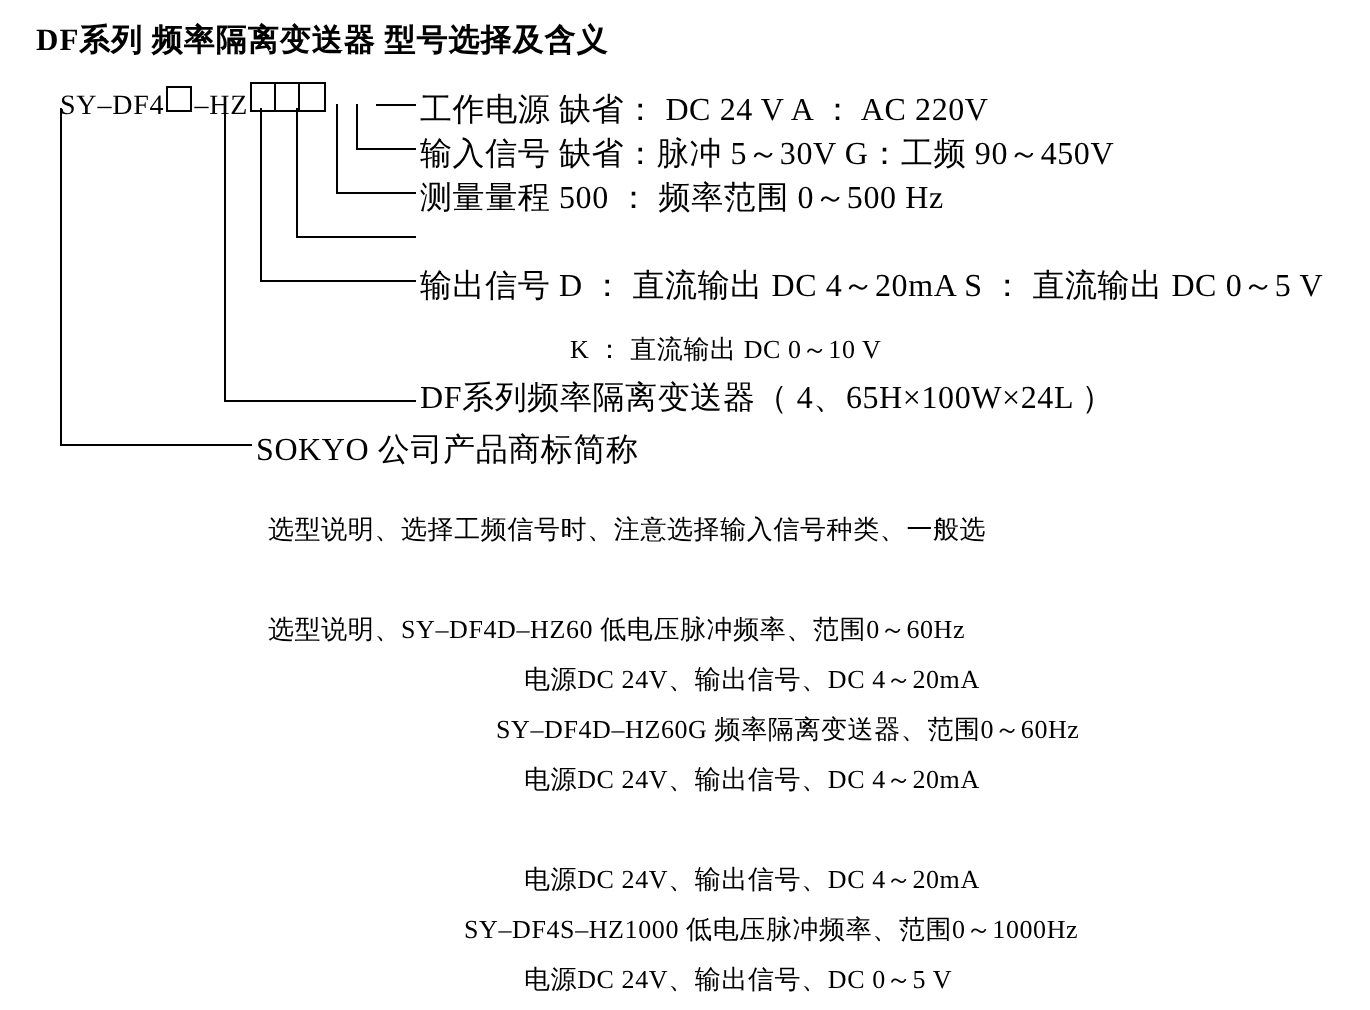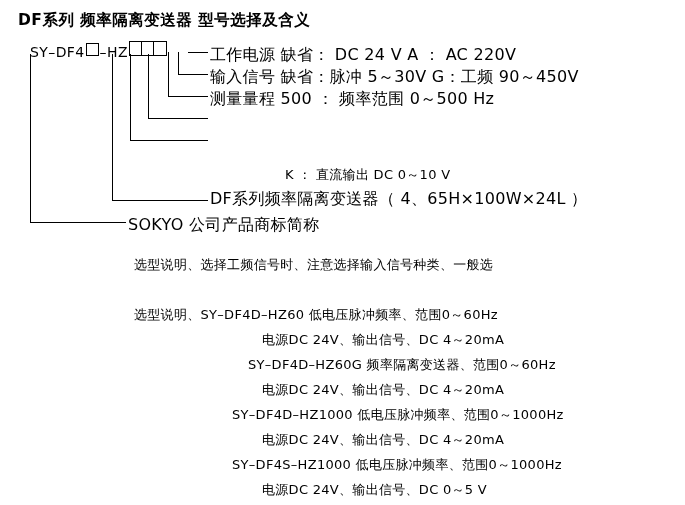--- a/index.html
+++ b/index.html
@@ -11,20 +11,21 @@
     height: 505px;
     background: #ffffff;
     font-family: "DejaVu Sans", "Liberation Sans", sans-serif;
     color: #000000;
     overflow: hidden;
   }
   #page {
     position: relative;
     width: 685px;
     height: 407px;
+    font-family: Liberation Serif, serif;
   }
   .title {
     position: absolute;
     left: 18px;
     top: 10px;
     font-size: 15.5px;
     font-weight: bold;
     letter-spacing: 0.5px;
     white-space: nowrap;
   }
@@ -119,27 +120,27 @@
 
   <div class="vline" style="left:112px; top:54px; height:146px;"></div>
   <div class="hline" style="left:112px; top:200px; width:96px;"></div>
 
   <div class="vline" style="left:30px; top:54px; height:168px;"></div>
   <div class="hline" style="left:30px; top:222px; width:96px;"></div>
 
   <div class="lbl" style="left:210px; top:45px;">工作电源  缺省：  DC 24 V    A ：  AC 220V</div>
   <div class="lbl" style="left:210px; top:67px;">输入信号  缺省：脉冲 5～30V   G：工频 90～450V</div>
   <div class="lbl" style="left:210px; top:89px;">测量量程   500 ：  频率范围 0～500 Hz</div>
+  <div class="lbl" style="left:210px; top:133px;">输出信号  D ：  直流输出 DC 4～20mA   S ：  直流输出 DC 0～5 V</div>
   <div class="lbl sub" style="left:285px; top:166px;text-align:right;">K ：  直流输出 DC 0～10 V</div>
   <div class="lbl" style="left:210px; top:189px;">DF系列频率隔离变送器（ 4、65H×100W×24L ）</div>
   <div class="lbl" style="left:128px; top:215px;">SOKYO 公司产品商标简称</div>
 
   <div class="note" style="left:134px; top:256px;">选型说明、选择工频信号时、注意选择输入信号种类、一般选</div>
   <div class="note" style="left:134px; top:306px;">选型说明、SY–DF4D–HZ60    低电压脉冲频率、范围0～60Hz</div>
   <div class="note" style="left:262px; top:331px;">电源DC 24V、输出信号、DC 4～20mA</div>
   <div class="note" style="left:248px; top:356px;">SY–DF4D–HZ60G 频率隔离变送器、范围0～60Hz</div>
   <div class="note" style="left:262px; top:381px;">电源DC 24V、输出信号、DC 4～20mA</div>
-  <div class="note" style="left:232px; top:406px;">SY–DF4D–HZ1000  低电压脉冲频率、范围0～1000Hz</div>
   <div class="note" style="left:262px; top:431px;">电源DC 24V、输出信号、DC 4～20mA</div>
   <div class="note" style="left:232px; top:456px;">SY–DF4S–HZ1000  低电压脉冲频率、范围0～1000Hz</div>
   <div class="note" style="left:262px; top:481px;">电源DC 24V、输出信号、DC 0～5 V</div>
 
 </div>
 
 </body></html>

